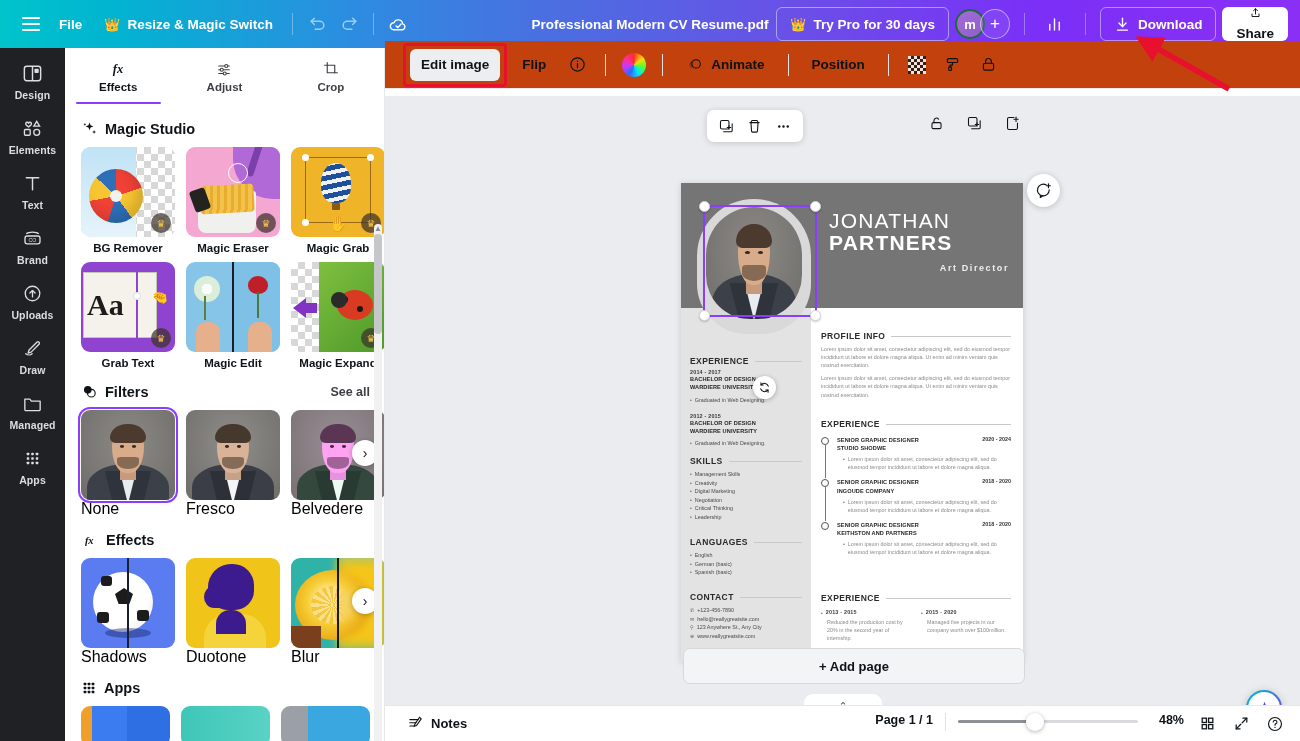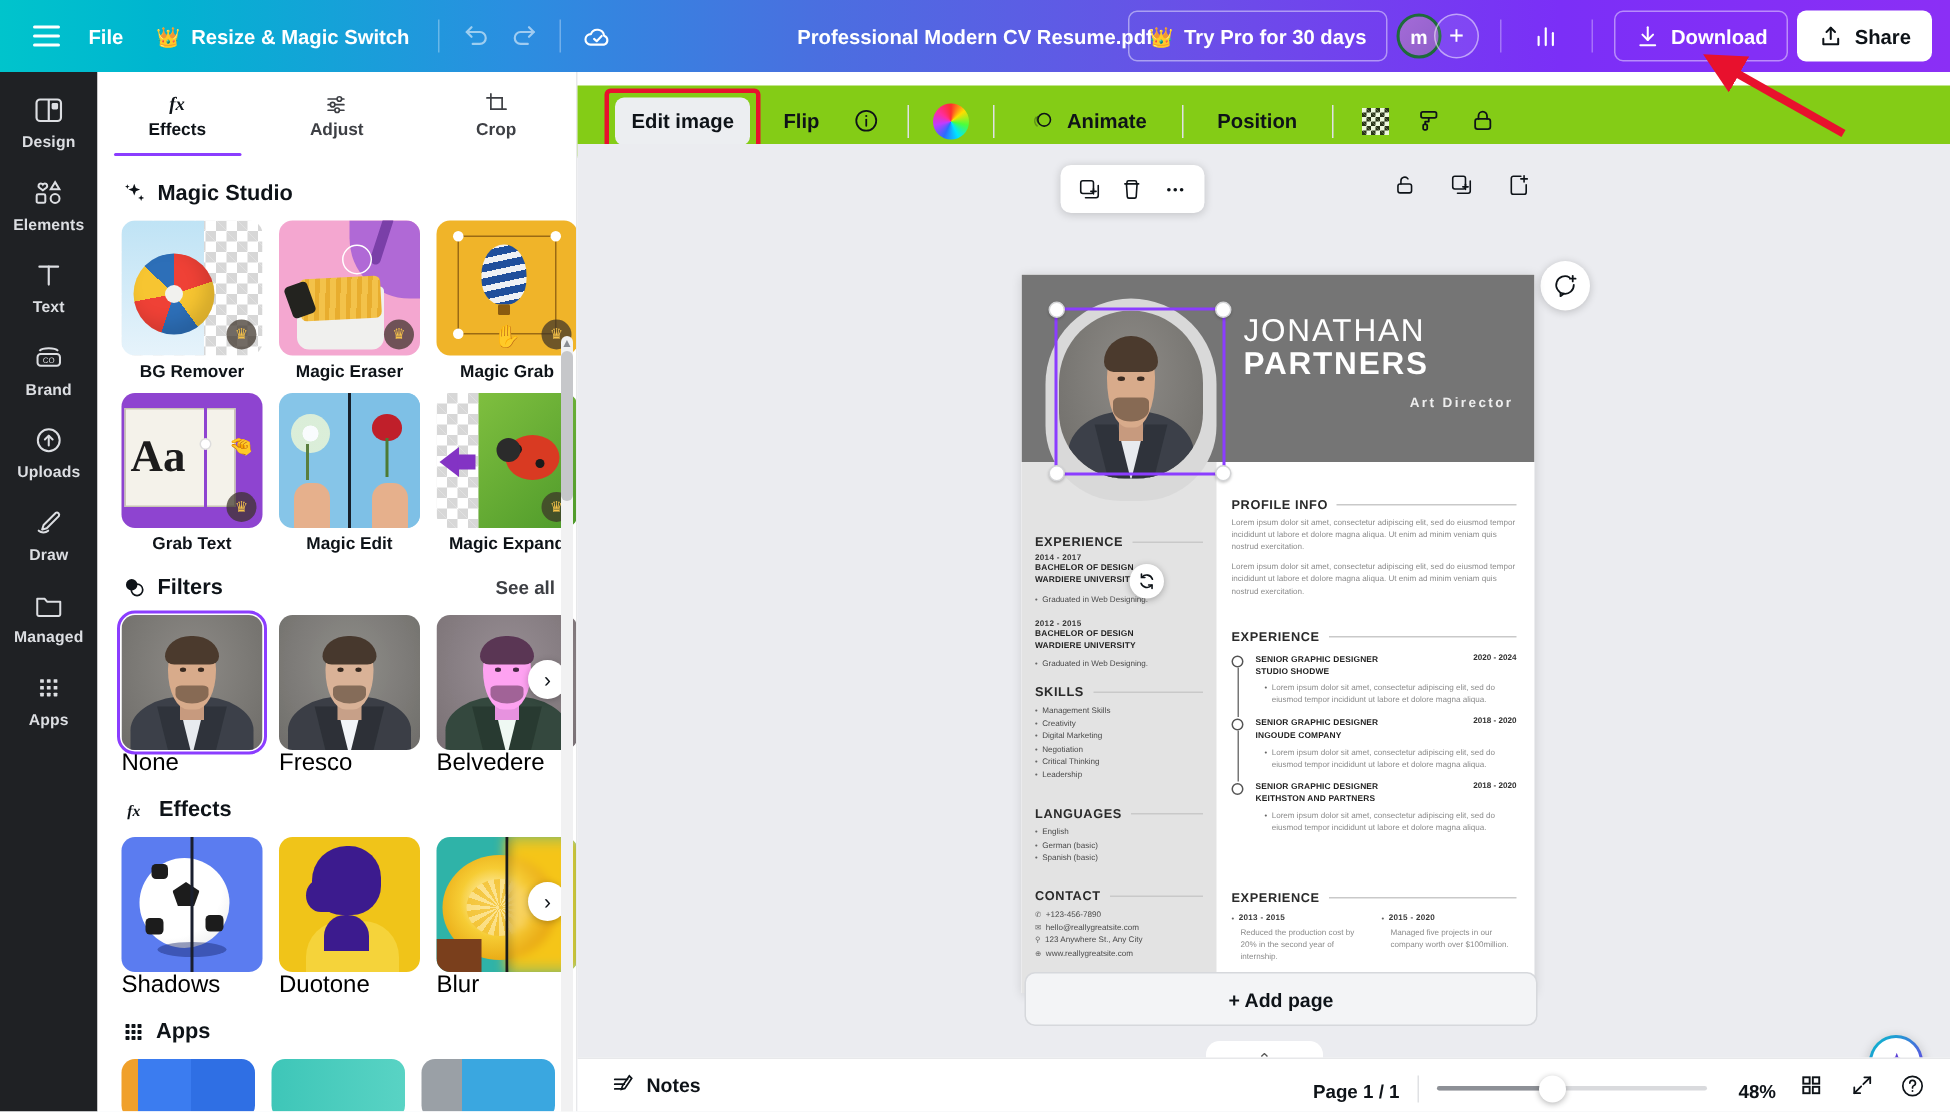--- a/index.html
+++ b/index.html
@@ -57,21 +57,21 @@
   }
   .plus-btn {
     width: 30px; height:30px; border-radius:50%; margin-left: -5px;
     border: 1px solid rgba(255,255,255,.5); background: rgba(255,255,255,.08);
     display:flex; align-items:center; justify-content:center; font-size:17px; cursor:pointer;
     color:#fff;
   }
   .share-btn {
     height: 34px; display:flex; align-items:center; gap:7px; padding: 0 14px;
     background: #fff; color: #0e1318; border-radius: 6px;
-    font-size: 13.5px; font-weight: 700; cursor:pointer;
+    font-size: 13.5px; font-weight: 700; cursor:pointer;flex-direction:column;
   }
 
   
   .rail {
     position:absolute; left:0; top:48px; width:65px; height:693px;
     background:#1f2124; display:flex; flex-direction:column; align-items:center;
     padding-top: 6px; gap: 2px;
   }
   .rail-item {
     width: 61px; padding: 8px 0 6px; border-radius: 8px;
@@ -145,22 +145,22 @@
   .ph-lapelR { position:absolute; right:30%; bottom:-6%; width:16%; height:38%; background:#2f333b; transform: skewX(-14deg); }
   .ph-neck { position:absolute; left:42%; width:16%; bottom:22%; height:16%; background:#c79a7e; }
   .ph-face { position:absolute; left:33%; width:34%; top:20%; height:50%; background:#d8ab8b; border-radius: 48% 48% 42% 42% / 40% 40% 58% 58%; }
   .ph-hair { position:absolute; left:31%; width:38%; top:15%; height:22%; background:#4b3a2d; border-radius: 50% 50% 18% 18% / 72% 72% 28% 28%; }
   .ph-eyeL { position:absolute; left:41%; top:39%; width:5%; height:3%; background:#3a2a20; border-radius:50%; }
   .ph-eyeR { position:absolute; right:41%; top:39%; width:5%; height:3%; background:#3a2a20; border-radius:50%; }
   .ph-beard { position:absolute; left:38%; width:24%; top:52%; height:14%; background:rgba(70,52,40,.55); border-radius: 22% 22% 60% 60%; }
 
   
   .toolbar {
-    position:absolute; left:385px; top:57px; width:915px; height:48px;
-    background:#84cc16; border-bottom:1px solid #e7e8ea;
+    position:absolute; left:385px; top:41px; width:915px; height:48px;
+    background:#c2410c; border-bottom:1px solid #e7e8ea;
     display:flex; align-items:center; padding-left: 20px; gap: 4px;
   }
   .tool-btn {
     height: 32px; display:flex; align-items:center; gap:7px; padding: 0 11px;
     border-radius: 6px; font-size: 13.5px; font-weight:600; color:#0e1318; cursor:pointer; white-space:nowrap;
   }
   .tool-btn.active { background:#eceef1; }
   .tool-sep { width:1px; height:22px; background:#e0e1e4; margin: 0 8px; }
   .edit-img-wrap {
     position: relative; display:flex; align-items:center;
@@ -277,21 +277,21 @@
   
   .bottombar {
     position:absolute; left:385px; top:705px; width:915px; height:36px;
     background:#fff; border-top:1px solid #e7e8ea;
     display:flex; align-items:center; padding: 0 14px;
   }
   .notes-btn {
     display:flex; align-items:center; gap:7px; height:28px; padding:0 8px; border-radius:6px;
     font-size:13px; font-weight:600; color:#0e1318; cursor:pointer;
   }
-  .bb-right { margin-left:auto; display:flex; align-items:flex-end; gap: 12px; }
+  .bb-right { margin-left:auto; display:flex; align-items:flex-start; gap: 12px; }
   .page-count { font-size: 12.5px; font-weight:600; color:#0e1318; }
   .vdiv { width:1px; height:18px; background:#e0e1e4; }
   .zoom-slider { position:relative; width: 180px; height: 18px; display:flex; align-items:center; cursor:pointer; }
   .zs-track { position:absolute; left:0; right:0; height:3px; background:#d9dadd; border-radius:2px; }
   .zs-fill { position:absolute; left:0; width: 78px; height:3px; background:#8d9096; border-radius:2px; }
   .zs-knob {
     position:absolute; left: 68px; width:18px; height:18px; border-radius:50%; background:#fff;
     box-shadow: 0 1px 4px rgba(0,0,0,.3);
   }
   .zoom-pct { font-size:12.5px; font-weight:600; color:#0e1318; min-width: 34px; text-align:right; }

